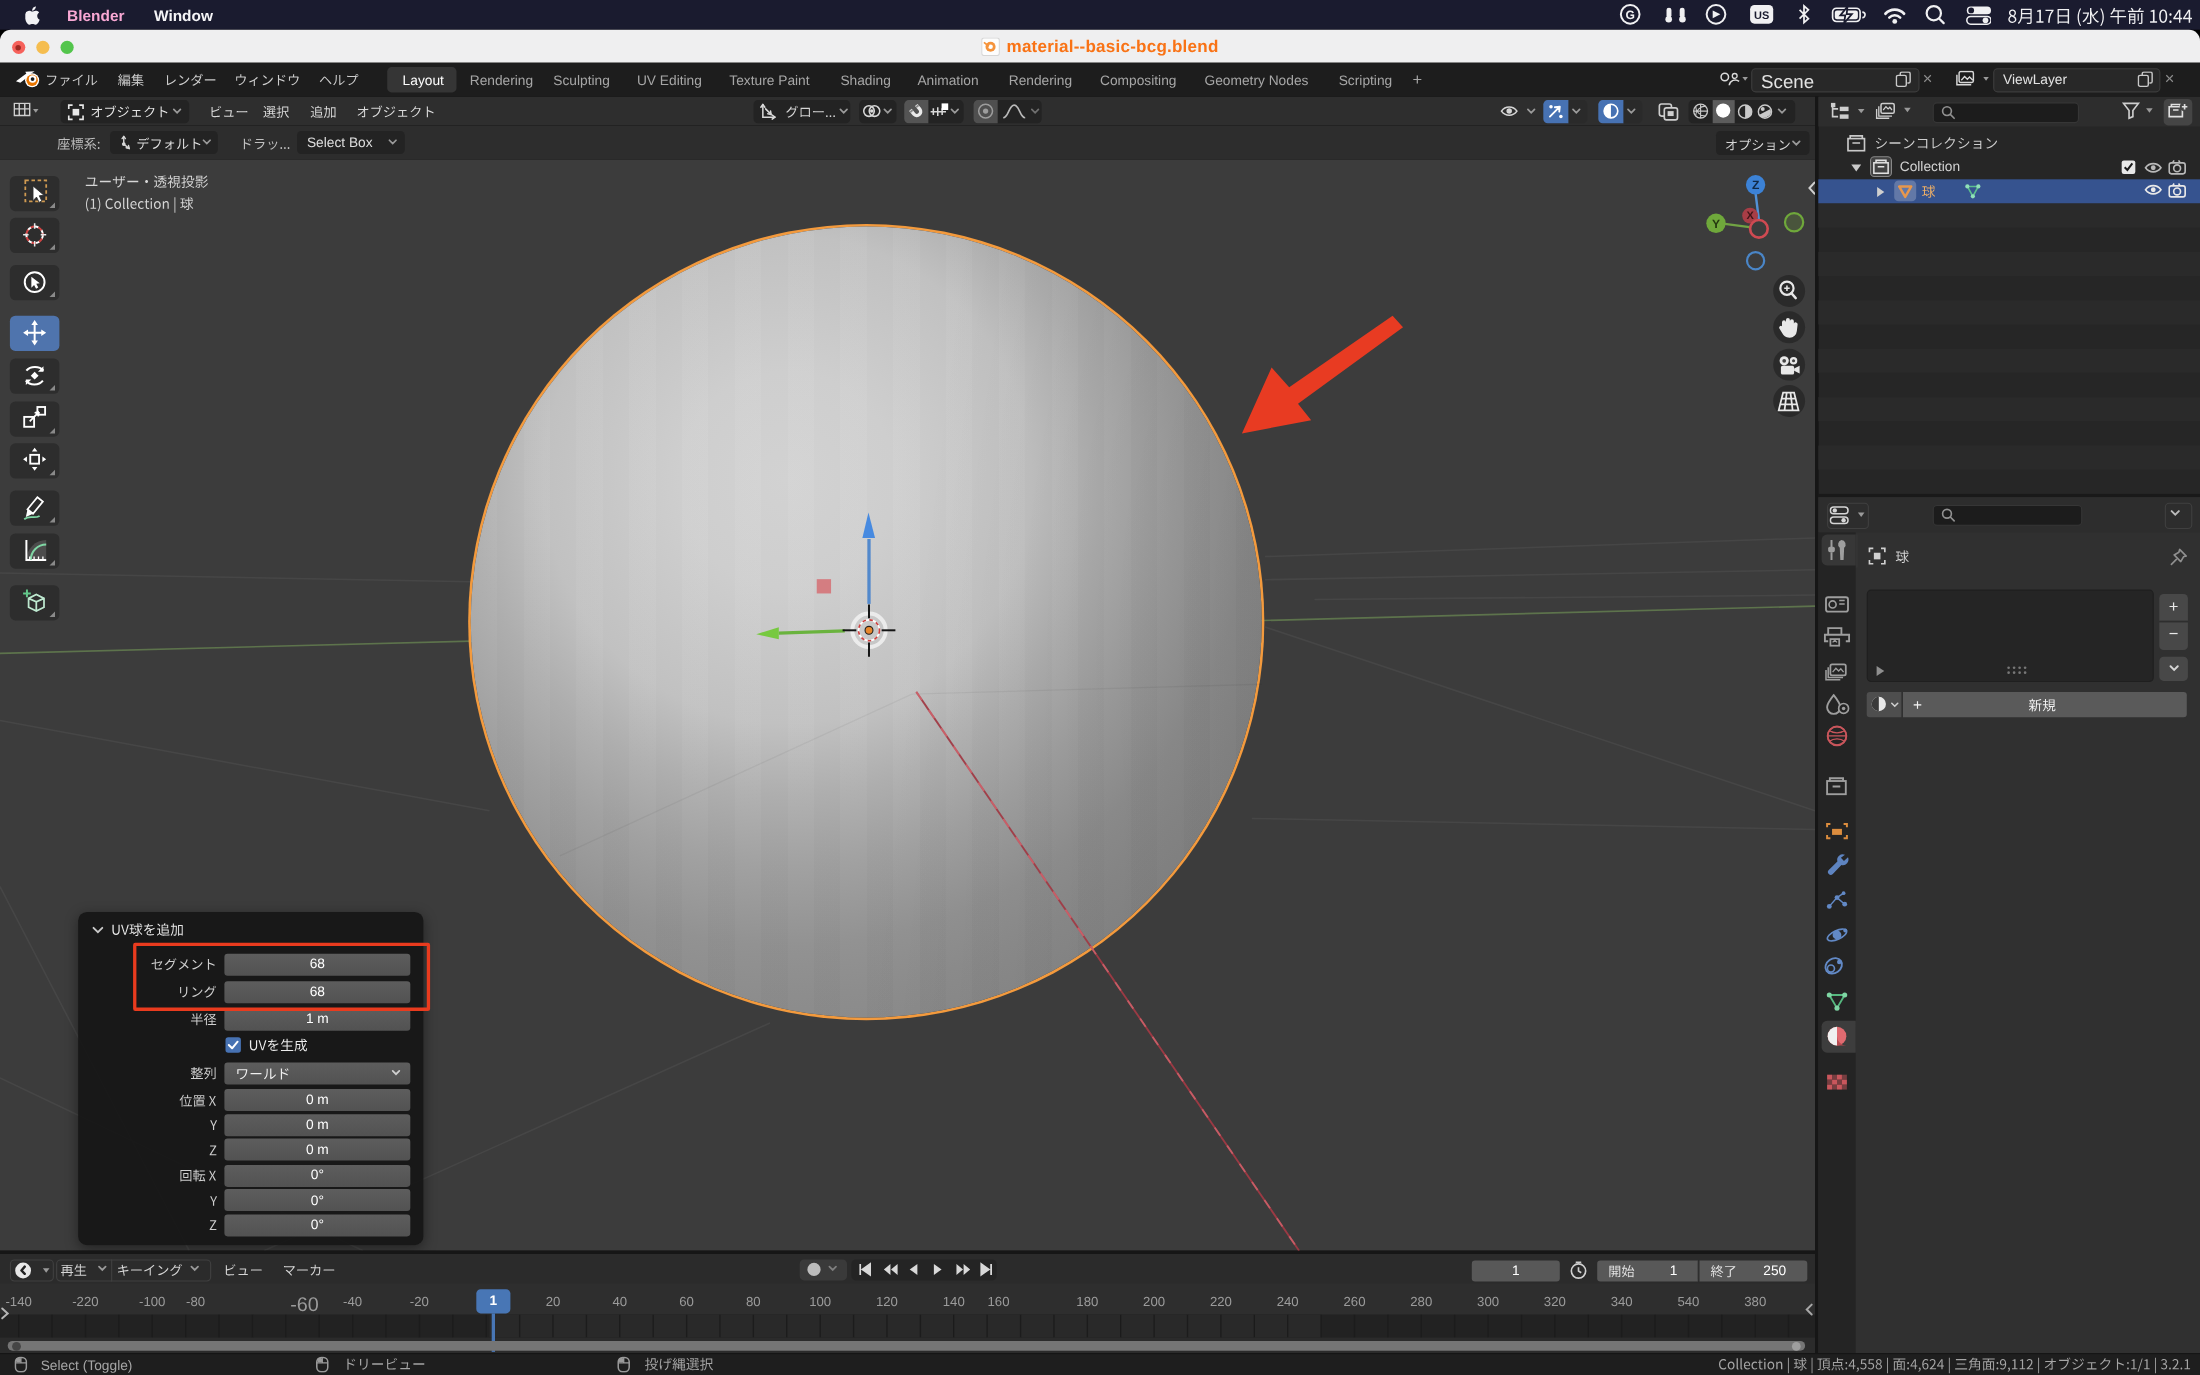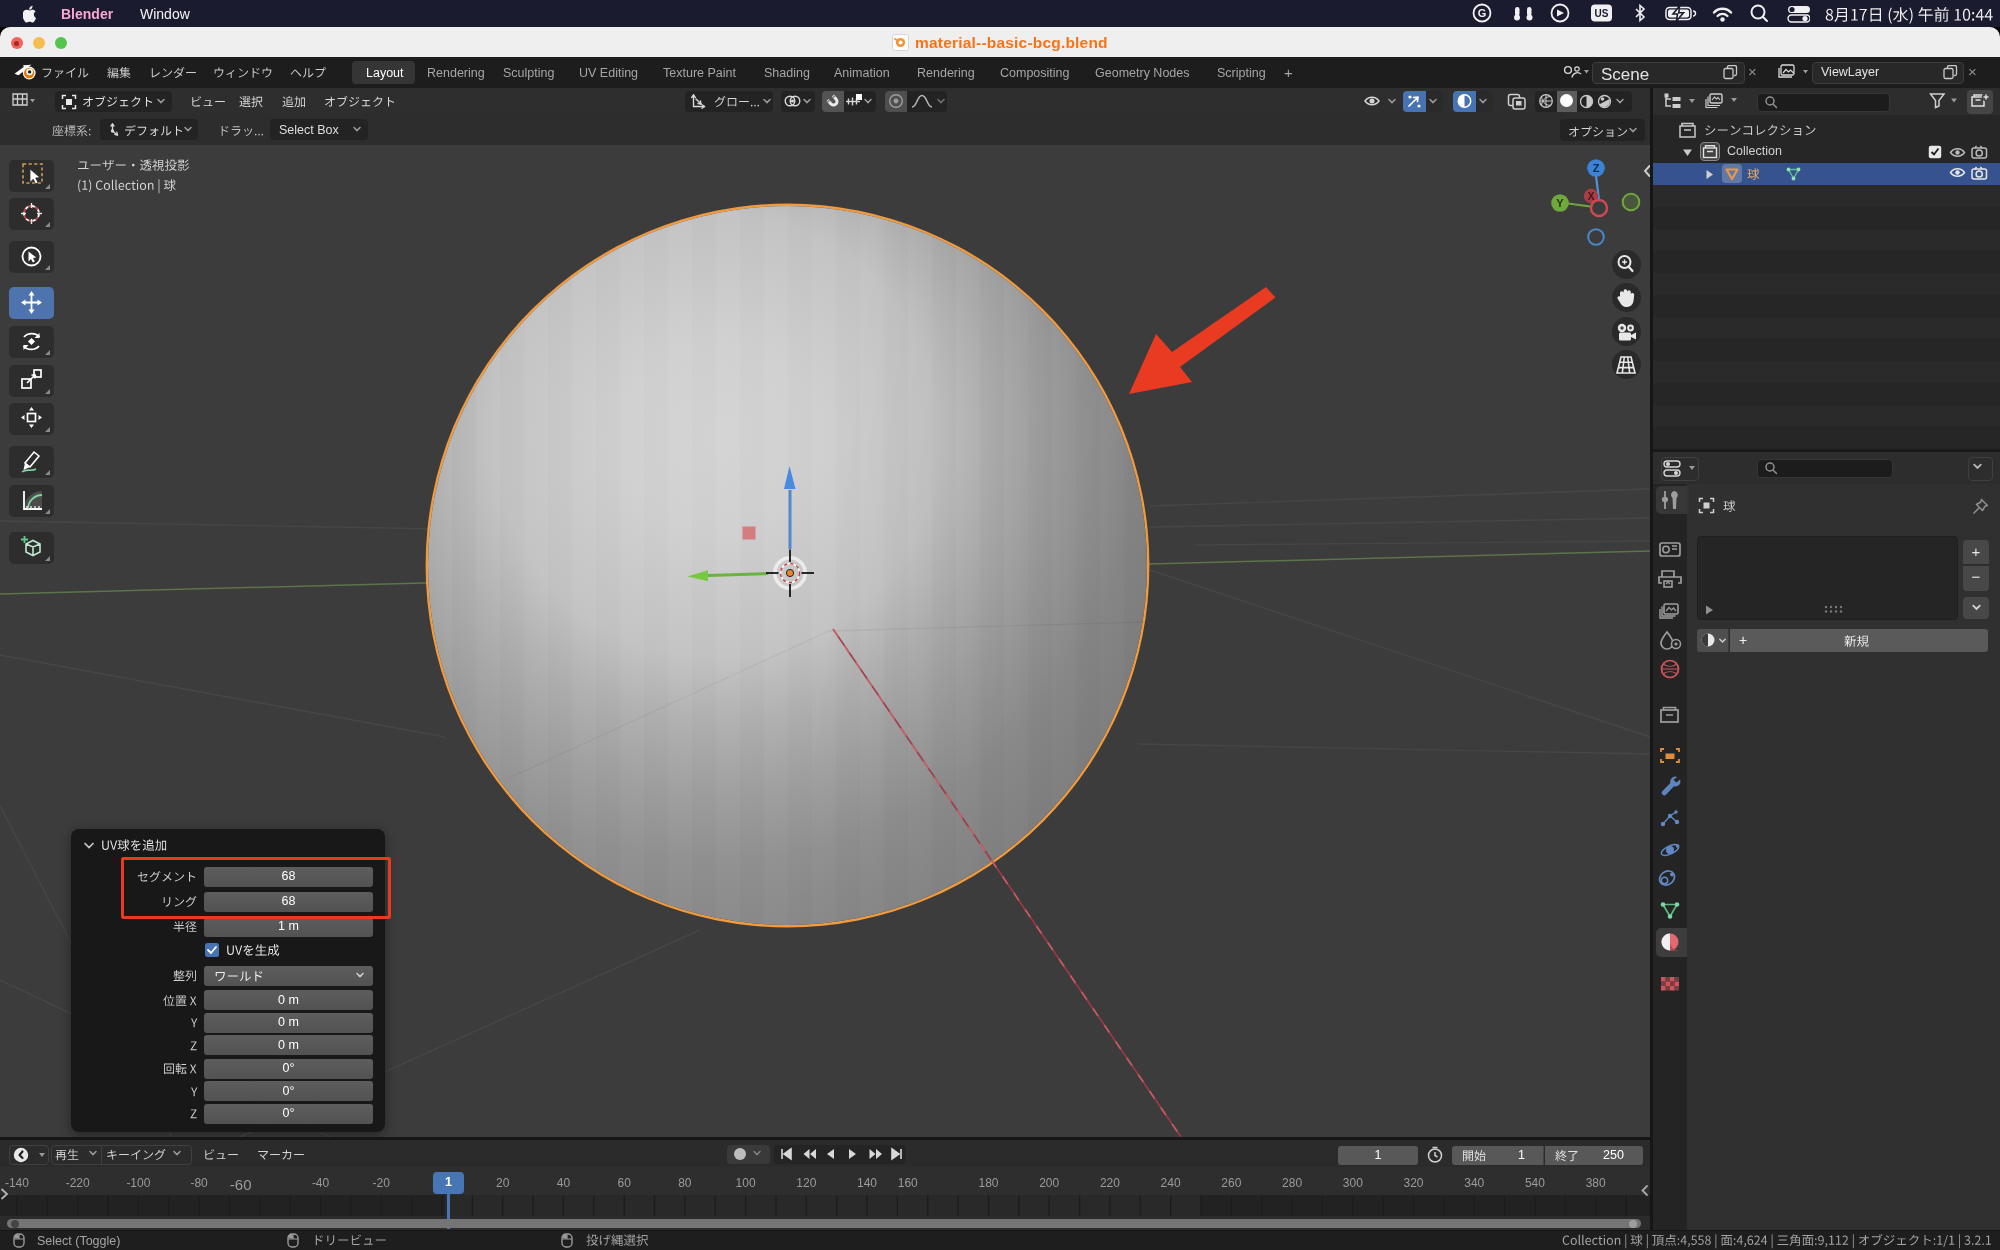--- a/index.html
+++ b/index.html
@@ -5,21 +5,21 @@
 .abs{position:absolute}
 .txt{position:absolute;white-space:nowrap}
 </style></head><body>
 <div class="abs" style="left:0;top:0;width:2000px;height:1250px">
 
 <div class="abs" style="left:0;top:0;width:2000px;height:27px;background:#1a1b2f"></div>
 <svg class="abs" style="left:23px;top:5px" width="15" height="18" viewBox="0 0 15 18">
 <path fill="#f2f2f5" d="M10.8 9.6c0-2.1 1.7-3.1 1.8-3.2-1-1.4-2.5-1.6-3-1.6-1.3-.1-2.5.75-3.2.75-.7 0-1.7-.73-2.8-.71-1.4 0-2.7.84-3.4 2.1-1.5 2.6-.4 6.4 1 8.5.7 1 1.5 2.2 2.6 2.1 1-.05 1.4-.67 2.7-.67s1.6.67 2.8.65c1.1-.02 1.9-1 2.6-2.1.8-1.2 1.1-2.3 1.2-2.4-.03-.01-2.2-.86-2.3-3.4zM8.7 3.4c.6-.7 1-1.7.9-2.6-.8.03-1.9.56-2.5 1.3-.55.64-1 1.65-.9 2.6.95.07 1.9-.48 2.5-1.24z"></path>
     </svg>
 <div class="txt" style="left:61px;top:6px;font-size:14px;font-weight:bold;color:#f9a8d4">Blender</div>
-<div class="txt" style="left:140px;top:6px;font-size:14px;font-weight:400;color:#f5f5f7">Window</div>
+<div class="txt" style="left:140px;top:6px;font-size:14px;font-weight:700;color:#f5f5f7">Window</div>
 <svg class="abs" style="left:1470px;top:3px" width="340" height="22" viewBox="0 0 340 22">
 <g fill="none" stroke="#f0f0f2" stroke-width="1.8">
 <circle cx="12" cy="10" r="8.5"></circle>
 </g>
 <text x="12" y="14" font-size="11" font-weight="bold" fill="#f0f0f2" text-anchor="middle" font-family="Liberation Sans">G</text>
 <g fill="#f0f0f2">
 <rect x="45" y="4" width="4.5" height="9" rx="2.2"></rect>
         <rect x="57" y="4" width="4.5" height="9" rx="2.2"></rect>
 <circle cx="47" cy="14.5" r="3"></circle>
         <circle cx="59.5" cy="14.5" r="3"></circle>
@@ -894,22 +894,22 @@
 <div class="txt" style="left:1518px;top:1148px;font-size:12.5px;color:#fff">1</div>
 <div class="abs" style="left:1545px;top:1145.5px;width:98px;height:19px;background:#585858;border-radius:0 3px 3px 0"></div>
 <svg style="position:absolute;left:1555.0px;top:1146.8px;overflow:visible" width="24" height="18">
       <path transform="translate(0,13.2)" d="M6.8 -3.2C7.6 -2.8 8.7 -2.2 9.2 -1.8L9.8 -2.4C9.2 -2.8 8.2 -3.4 7.3 -3.7ZM5.4 -0.9C7.1 -0.4 9.0 0.4 10.1 1.0L10.6 0.3C9.6 -0.3 7.6 -1.1 6.0 -1.5ZM3.6 -3.1C3.9 -2.4 4.2 -1.5 4.3 -0.9L5.0 -1.1C4.9 -1.7 4.6 -2.6 4.2 -3.3ZM1.1 -3.2C0.9 -2.2 0.7 -1.1 0.3 -0.4C0.5 -0.3 0.9 -0.1 1.0 -0.0C1.4 -0.8 1.7 -1.9 1.9 -3.1ZM6.8 -8.0H9.6C9.2 -7.3 8.7 -6.7 8.1 -6.1C7.6 -6.7 7.1 -7.3 6.8 -8.0ZM0.4 -4.7 0.5 -3.9 2.4 -4.0V1.0H3.2V-4.1L4.1 -4.1C4.2 -3.9 4.3 -3.7 4.3 -3.5L4.9 -3.7C5.1 -3.6 5.2 -3.3 5.3 -3.2C6.3 -3.6 7.3 -4.2 8.1 -5.0C9.0 -4.2 10.0 -3.5 11.1 -3.0C11.2 -3.3 11.5 -3.6 11.7 -3.8C10.6 -4.2 9.6 -4.8 8.7 -5.6C9.6 -6.4 10.3 -7.4 10.7 -8.5L10.2 -8.9L10.0 -8.8H7.3C7.5 -9.2 7.7 -9.6 7.9 -9.9L7.0 -10.1C6.6 -9.0 5.7 -7.6 4.4 -6.6C4.6 -6.5 4.9 -6.2 5.0 -6.0C5.5 -6.4 5.9 -6.9 6.3 -7.3C6.6 -6.7 7.1 -6.1 7.6 -5.6C6.8 -4.9 5.9 -4.4 4.9 -4.0C4.8 -4.6 4.3 -5.5 3.9 -6.2L3.3 -5.9C3.5 -5.6 3.7 -5.2 3.8 -4.8L2.0 -4.8C2.9 -5.8 3.8 -7.2 4.5 -8.4L3.7 -8.7C3.4 -8.1 2.9 -7.3 2.5 -6.6C2.3 -6.8 2.0 -7.1 1.8 -7.3C2.2 -8.0 2.7 -9.0 3.1 -9.8L2.3 -10.1C2.1 -9.4 1.7 -8.5 1.3 -7.8L0.9 -8.1L0.5 -7.5C1.0 -7.1 1.6 -6.4 2.0 -5.8C1.7 -5.4 1.5 -5.1 1.2 -4.7Z M13.2 -9.1V-8.3H21.0C20.2 -7.5 19.1 -6.6 18.1 -6.0H17.5V-0.2C17.5 0.0 17.5 0.1 17.2 0.1C16.9 0.1 16.0 0.1 15.0 0.1C15.1 0.3 15.3 0.7 15.4 1.0C16.6 1.0 17.4 1.0 17.9 0.8C18.3 0.7 18.5 0.4 18.5 -0.2V-5.2C20.0 -6.0 21.6 -7.4 22.7 -8.7L22.0 -9.2L21.8 -9.1Z" fill="#e5e5e5"></path>
     </svg>
 <div class="txt" style="left:1603px;top:1148px;font-size:12.5px;color:#fff">250</div>
 <div class="abs" style="left:0;top:1167px;width:1650px;height:28px;background:#2e2e2e"></div>
 <div class="txt" style="left:-13.04000000000002px;top:1176px;width:60px;text-align:center;font-size:12px;color:#9b9b9b">-140</div>
 <div class="txt" style="left:47.68000000000001px;top:1176px;width:60px;text-align:center;font-size:12px;color:#9b9b9b">-220</div>
 <div class="txt" style="left:108.39999999999998px;top:1176px;width:60px;text-align:center;font-size:12px;color:#9b9b9b">-100</div>
-<div class="txt" style="left:169.12px;top:1176px;width:60px;text-align:center;font-size:12px;color:#9b9b9b">-80</div>
-<div class="txt" style="left:229.84000000000003px;top:1176px;width:60px;text-align:left;font-size:15px;color:#9b9b9b">-60</div>
+<div class="txt" style="left:169.12px;top:1176px;width:60px;text-align:left;font-size:12px;color:#9b9b9b">-80</div>
+<div class="txt" style="left:229.84000000000003px;top:1176px;width:60px;text-align:right;font-size:18px;color:#9b9b9b">-60</div>
 <div class="txt" style="left:290.56px;top:1176px;width:60px;text-align:center;font-size:12px;color:#9b9b9b">-40</div>
 <div class="txt" style="left:351.28px;top:1176px;width:60px;text-align:center;font-size:12px;color:#9b9b9b">-20</div>
 <div class="txt" style="left:472.72px;top:1176px;width:60px;text-align:center;font-size:12px;color:#9b9b9b">20</div>
 <div class="txt" style="left:533.44px;top:1176px;width:60px;text-align:center;font-size:12px;color:#9b9b9b">40</div>
 <div class="txt" style="left:594.16px;top:1176px;width:60px;text-align:center;font-size:12px;color:#9b9b9b">60</div>
 <div class="txt" style="left:654.88px;top:1176px;width:60px;text-align:center;font-size:12px;color:#9b9b9b">80</div>
 <div class="txt" style="left:715.6px;top:1176px;width:60px;text-align:center;font-size:12px;color:#9b9b9b">100</div>
 <div class="txt" style="left:776.3199999999999px;top:1176px;width:60px;text-align:center;font-size:12px;color:#9b9b9b">120</div>
 <div class="txt" style="left:837.04px;top:1176px;width:60px;text-align:center;font-size:12px;color:#9b9b9b">140</div>
 <div class="txt" style="left:897.76px;top:1176px;width:60px;font-size:12px;color:#9b9b9b">160</div>

